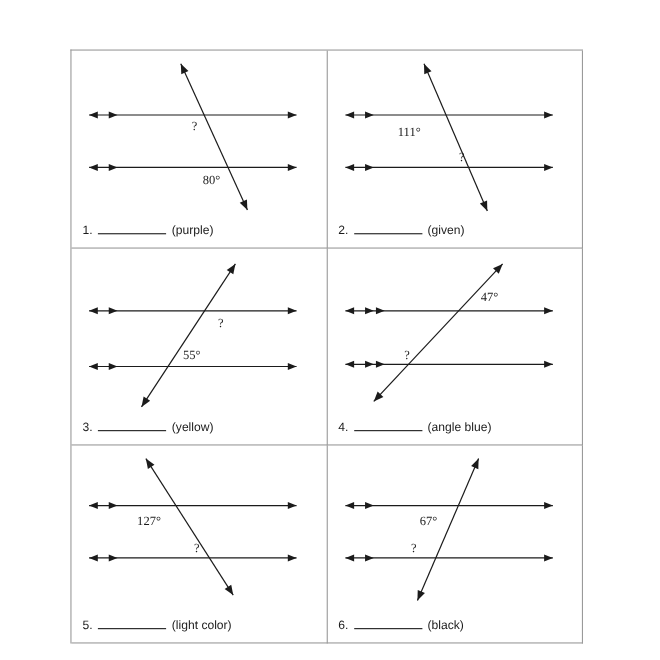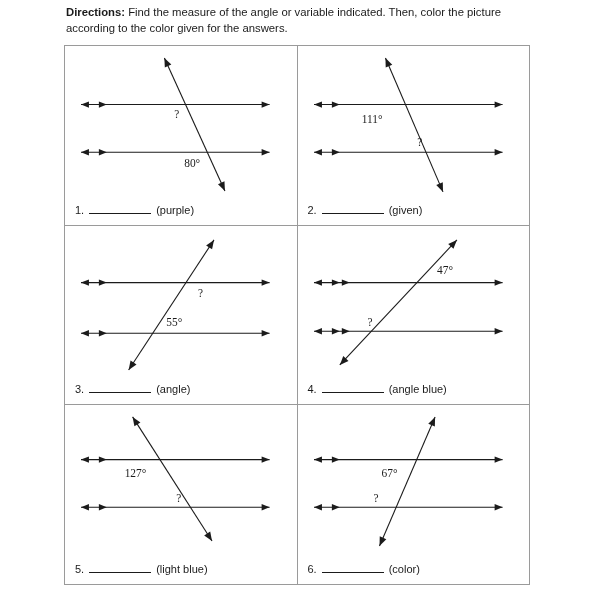--- a/index.html
+++ b/index.html
@@ -87,23 +87,20 @@
     font-family: "Liberation Serif", serif;
     font-size: 11.5px;
     fill: #1b1b1b;
   }
 </style>
 </head>
 <body>
 
 <div id="page">
 
-  <div id="directions">
-    <span class="lead">Directions:</span><span> Find the measure of the angle or variable indicated.  Then, color the picture according to the color given for the answers.</span>
-  </div>
 
   <div id="grid">
       <div class="cell">
         <svg class="figure" viewBox="0 0 233 180" preserveAspectRatio="xMidYMid meet">
           <g>
             <line x1="16" y1="59" x2="206" y2="59" stroke="#1b1b1b" stroke-width="1.1"></line>
             <polygon points="16.00,59.00 24.00,55.80 24.00,62.20" fill="#1b1b1b"></polygon>
             <polygon points="206.00,59.00 198.00,62.20 198.00,55.80" fill="#1b1b1b"></polygon>
             <polygon points="42.00,59.00 34.00,62.20 34.00,55.80" fill="#1b1b1b"></polygon>
           </g>
@@ -173,21 +170,21 @@
             <line x1="64" y1="145" x2="150" y2="14" stroke="#1b1b1b" stroke-width="1.1"></line>
             <polygon points="150.00,14.00 148.07,23.50 142.05,19.55" fill="#1b1b1b"></polygon>
             <polygon points="64.00,145.00 65.93,135.50 71.95,139.45" fill="#1b1b1b"></polygon>
           </g>
           <text x="102" y="101" class="lbl">55°</text>
           <text x="134" y="72" class="lbl">?</text>
         </svg>
         <div class="answer-row">
           <span class="answer-num">3.</span>
           <span class="answer-blank"></span>
-          <span class="answer-color">(angle)</span>
+          <span class="answer-color">(yellow)</span>
         </div>
       </div>
       <div class="cell">
         <svg class="figure" viewBox="0 0 233 180" preserveAspectRatio="xMidYMid meet">
           <g>
             <line x1="16" y1="57" x2="206" y2="57" stroke="#1b1b1b" stroke-width="1.1"></line>
             <polygon points="16.00,57.00 24.00,53.80 24.00,60.20" fill="#1b1b1b"></polygon>
             <polygon points="206.00,57.00 198.00,60.20 198.00,53.80" fill="#1b1b1b"></polygon>
             <polygon points="42.00,57.00 34.00,60.20 34.00,53.80" fill="#1b1b1b"></polygon>
             <polygon points="52.00,57.00 44.00,60.20 44.00,53.80" fill="#1b1b1b"></polygon>
@@ -231,21 +228,21 @@
             <line x1="68" y1="12" x2="148" y2="137" stroke="#1b1b1b" stroke-width="1.1"></line>
             <polygon points="148.00,137.00 140.12,131.36 146.18,127.48" fill="#1b1b1b"></polygon>
             <polygon points="68.00,12.00 75.88,17.64 69.82,21.52" fill="#1b1b1b"></polygon>
           </g>
           <text x="60" y="73" class="lbl">127°</text>
           <text x="112" y="98" class="lbl">?</text>
         </svg>
         <div class="answer-row">
           <span class="answer-num">5.</span>
           <span class="answer-blank"></span>
-          <span class="answer-color">(light blue)</span>
+          <span class="answer-color">(light color)</span>
         </div>
       </div>
       <div class="cell">
         <svg class="figure" viewBox="0 0 233 180" preserveAspectRatio="xMidYMid meet">
           <g>
             <line x1="16" y1="55" x2="206" y2="55" stroke="#1b1b1b" stroke-width="1.1"></line>
             <polygon points="16.00,55.00 24.00,51.80 24.00,58.20" fill="#1b1b1b"></polygon>
             <polygon points="206.00,55.00 198.00,58.20 198.00,51.80" fill="#1b1b1b"></polygon>
             <polygon points="42.00,55.00 34.00,58.20 34.00,51.80" fill="#1b1b1b"></polygon>
           </g>
@@ -259,18 +256,18 @@
             <line x1="82" y1="142" x2="138" y2="12" stroke="#1b1b1b" stroke-width="1.1"></line>
             <polygon points="138.00,12.00 137.75,21.69 131.13,18.84" fill="#1b1b1b"></polygon>
             <polygon points="82.00,142.00 82.25,132.31 88.87,135.16" fill="#1b1b1b"></polygon>
           </g>
           <text x="84" y="73" class="lbl">67°</text>
           <text x="76" y="98" class="lbl">?</text>
         </svg>
         <div class="answer-row">
           <span class="answer-num">6.</span>
           <span class="answer-blank"></span>
-          <span class="answer-color">(color)</span>
+          <span class="answer-color">(black)</span>
         </div>
       </div>
     </div>
 
 </div>
 
 </body></html>

